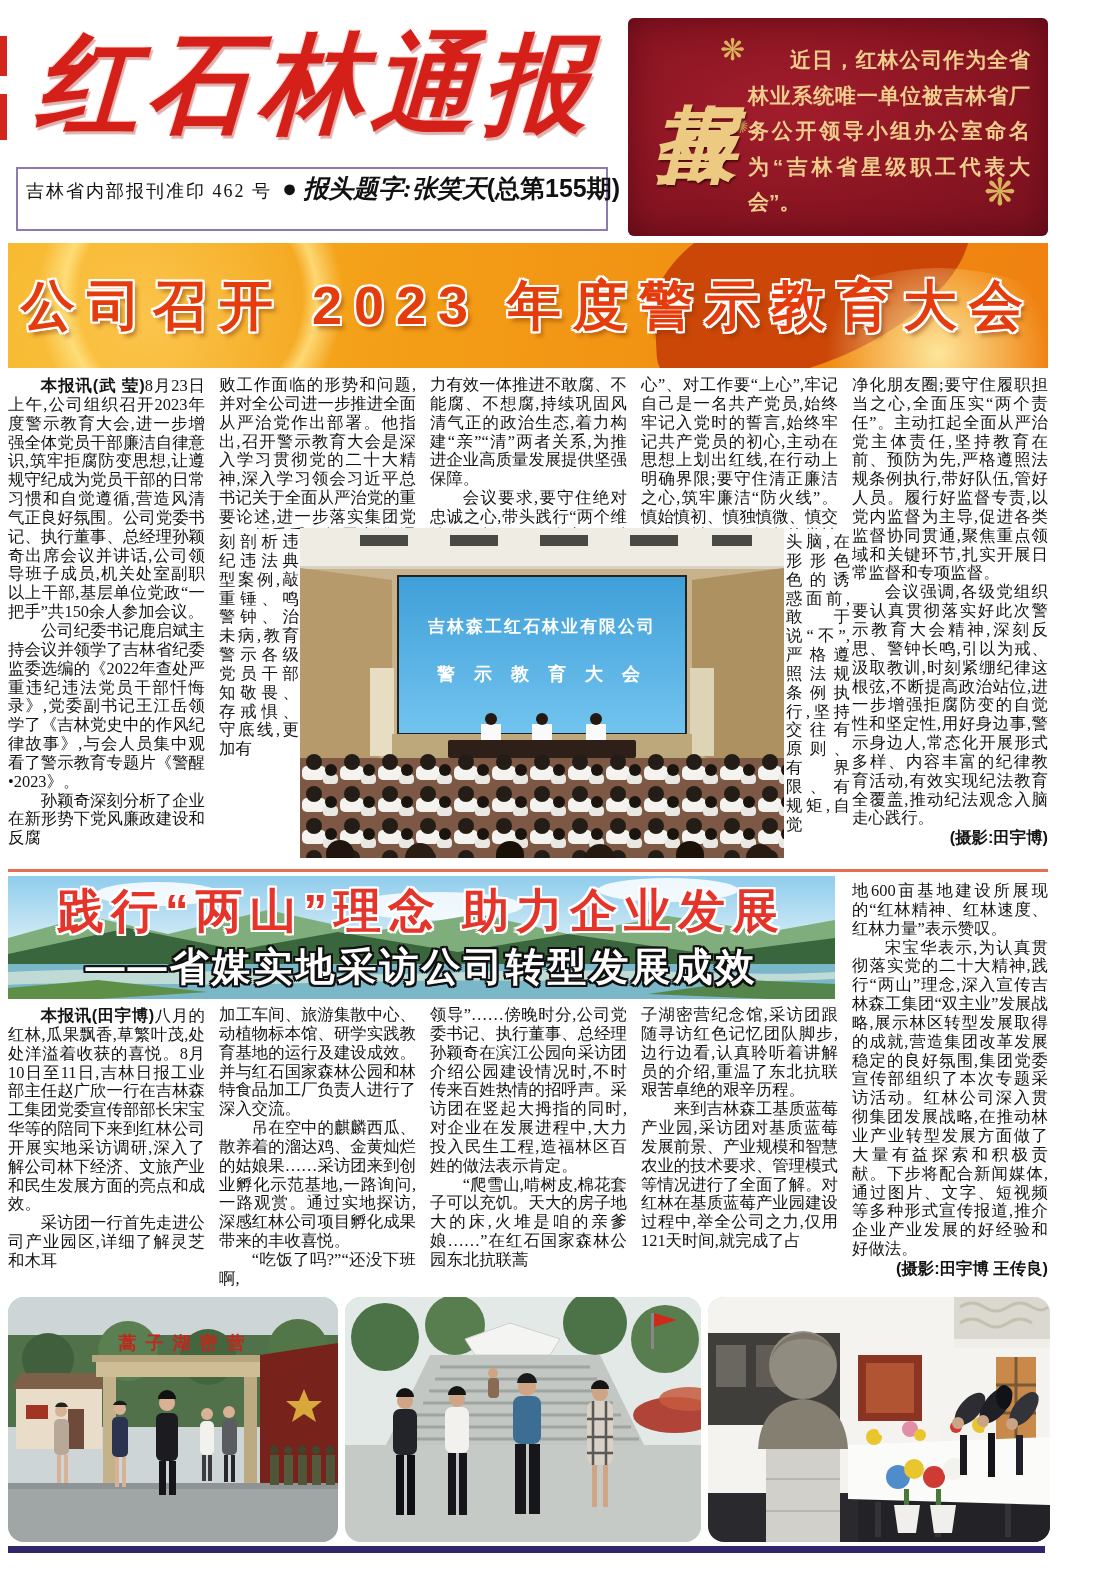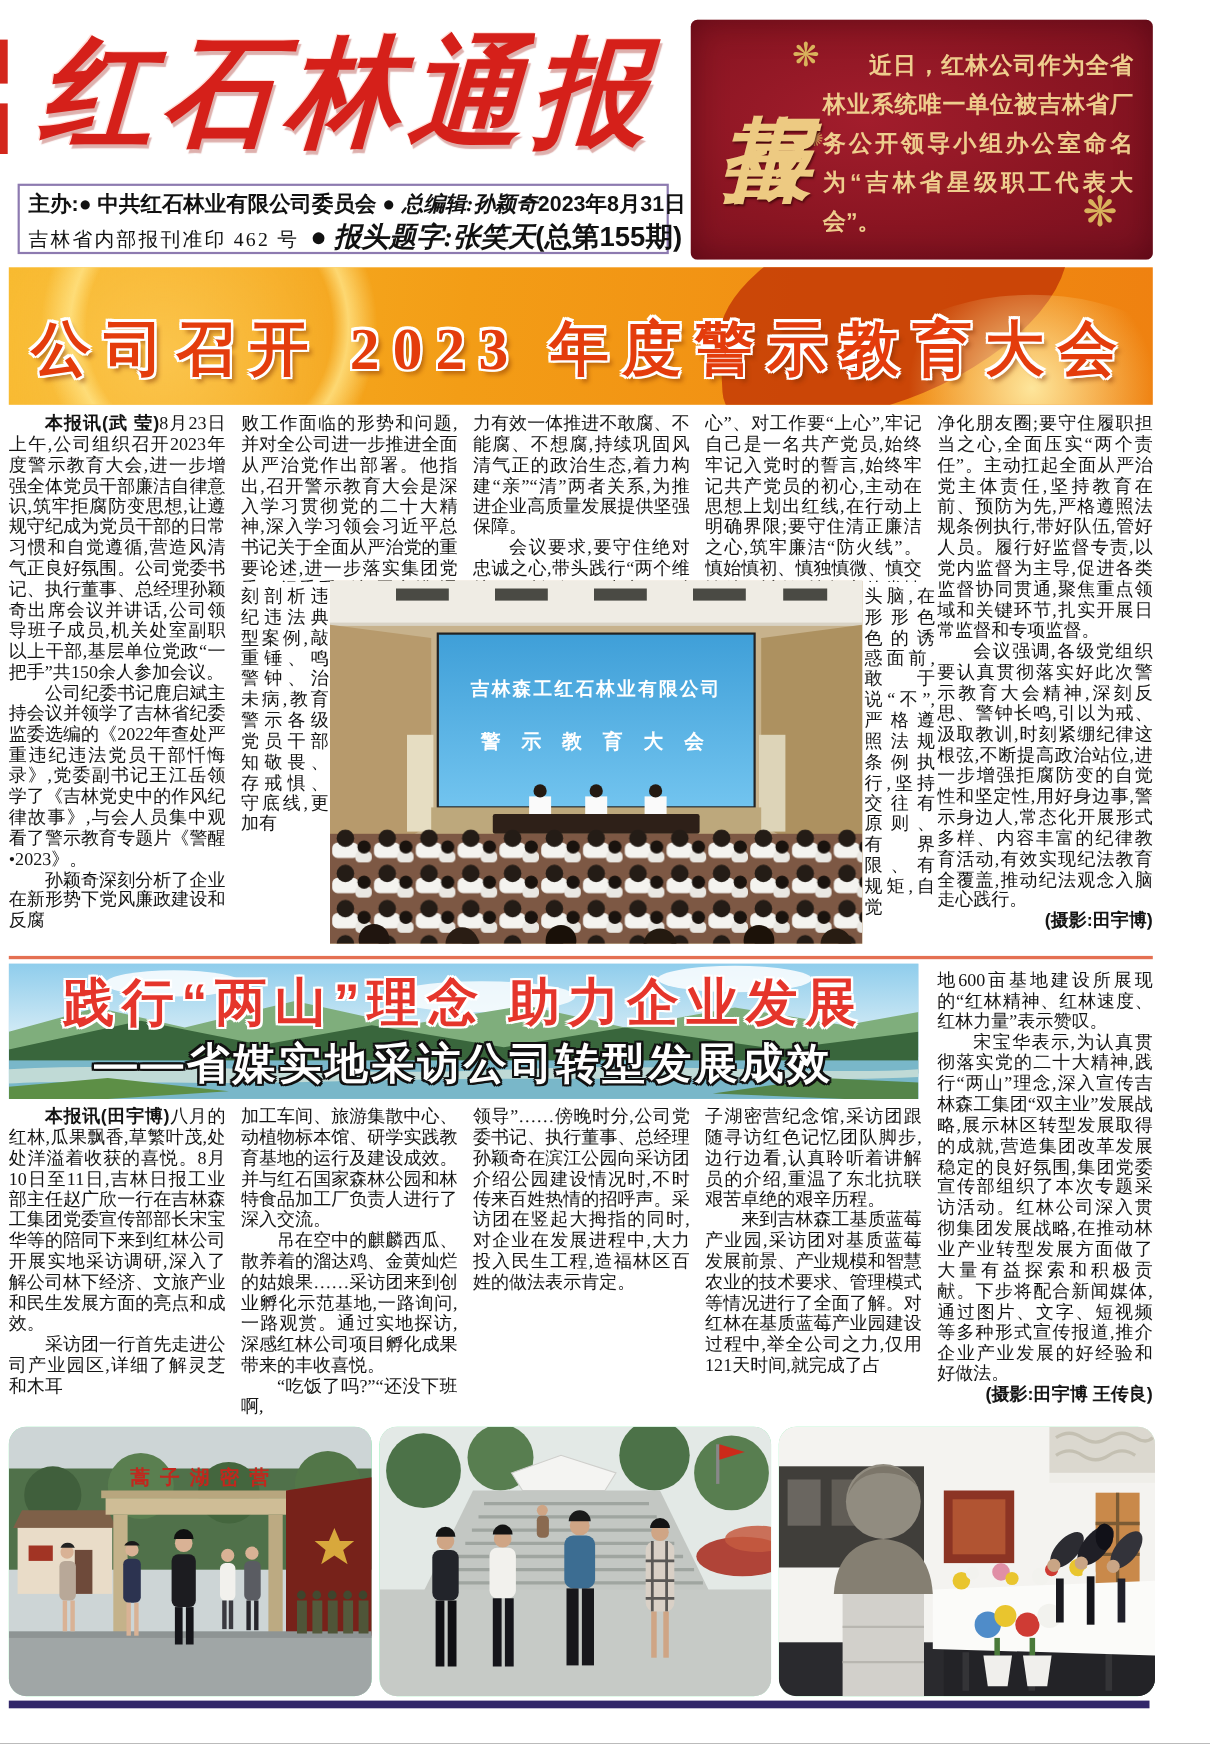--- a/index.html
+++ b/index.html
@@ -48,22 +48,22 @@
   .banner1{position:absolute;left:8px;top:243px;width:1040px;height:125px;overflow:hidden;
     background:linear-gradient(96deg,#f8b82b 0%,#f39d16 40%,#ef8110 100%);}
   .banner1 .swirl{position:absolute;left:-70px;top:-90px;width:460px;height:300px;border-radius:50%;
     background:radial-gradient(circle at 55% 50%, rgba(255,235,150,0) 38%, rgba(255,228,135,.8) 43%, rgba(255,228,135,0) 52%),
                radial-gradient(circle at 45% 55%, rgba(255,215,110,.55), rgba(255,215,110,0) 62%);
     transform:rotate(-14deg);}
   .banner1 .brush{position:absolute;right:70px;top:-50px;width:330px;height:170px;background:#c43a06;opacity:.85;
     border-radius:46% 54% 62% 38%;transform:rotate(-17deg) skewX(-14deg);}
   .banner1 .glow{position:absolute;right:-40px;bottom:-70px;width:300px;height:170px;border-radius:50%;
     background:radial-gradient(circle, rgba(255,240,170,.9), rgba(255,240,170,0) 65%);}
-  .headline1{position:relative;z-index:3;margin:12px;text-align:center;line-height:125px;white-space:nowrap;
-    font-family:Liberation Serif, serif;font-weight:900;font-size:54px;letter-spacing:12px;
+  .headline1{position:relative;z-index:3;margin:0;text-align:center;line-height:125px;white-space:nowrap;
+    font-family:Liberation Sans, sans-serif;font-weight:900;font-size:54px;letter-spacing:12px;
     color:#e43c0c;
     text-shadow:2px 0 0 #fff,-2px 0 0 #fff,0 2px 0 #fff,0 -2px 0 #fff,2px 2px 0 #fff,-2px -2px 0 #fff,2px -2px 0 #fff,-2px 2px 0 #fff,4px 5px 4px rgba(120,40,0,.45);}
 
   
   .col{position:absolute;font-size:16.4px;line-height:18.85px;text-align:justify;color:#141414;overflow:hidden;}
   .col p{margin:0;}
   .ind{text-indent:2em;}
   .lead{font-weight:bold;font-family:"Liberation Sans",sans-serif;}
   .credit{text-align:right;font-weight:bold;font-family:"Liberation Sans",sans-serif;}
 
@@ -110,25 +110,20 @@
 </head>
 <body>
 
 <div class="page">
 
   <div class="edge-mark m1"></div>
   <div class="edge-mark m2"></div>
   <div class="mast-title">红石林通报</div>
 
   <div class="info-box">
-    <div class="info-row">
-      <span class="inf-publisher">主办:● 中共红石林业有限公司委员会 ●</span>
-      <span class="inf-editor">总编辑:孙颖奇</span>
-      <span class="inf-date">2023年8月31日</span>
-    </div>
     <div class="info-row">
       <span class="inf-license">吉林省内部报刊准印 462 号</span>
       <span class="inf-inscriber">● 报头题字:张笑天</span>
       <span class="inf-issue">(总第155期)</span>
     </div>
   </div>
 
   <div class="goodnews">
     <span class="firework fw1">❋</span>
     <span class="firework fw2">❋</span>
@@ -253,20 +248,21 @@
       <p class="ind"><b class="lead">本报讯(田宇博)</b><span>八月的红林,瓜果飘香,草繁叶茂,处处洋溢着收获的喜悦。8月10日至11日,吉林日报工业部主任赵广欣一行在吉林森工集团党委宣传部部长宋宝华等的陪同下来到红林公司开展实地采访调研,深入了解公司林下经济、文旅产业和民生发展方面的亮点和成效。</span></p>
       <p class="ind">采访团一行首先走进公司产业园区,详细了解灵芝和木耳</p>
     </div>
     <div class="col a2-c2">
       <p>加工车间、旅游集散中心、动植物标本馆、研学实践教育基地的运行及建设成效。并与红石国家森林公园和林特食品加工厂负责人进行了深入交流。</p>
       <p class="ind">吊在空中的麒麟西瓜、散养着的溜达鸡、金黄灿烂的姑娘果……采访团来到创业孵化示范基地,一路询问,一路观赏。通过实地探访,深感红林公司项目孵化成果带来的丰收喜悦。</p>
       <p class="ind">“吃饭了吗?”“还没下班啊,</p>
     </div>
     <div class="col a2-c3">
       <p>领导”……傍晚时分,公司党委书记、执行董事、总经理孙颖奇在滨江公园向采访团介绍公园建设情况时,不时传来百姓热情的招呼声。采访团在竖起大拇指的同时,对企业在发展进程中,大力投入民生工程,造福林区百姓的做法表示肯定。</p>
+      <p class="ind">“爬雪山,啃树皮,棉花套子可以充饥。天大的房子地大的床,火堆是咱的亲爹娘……”在红石国家森林公园东北抗联蒿</p>
     </div>
     <div class="col a2-c4">
       <p>子湖密营纪念馆,采访团跟随寻访红色记忆团队脚步,边行边看,认真聆听着讲解员的介绍,重温了东北抗联艰苦卓绝的艰辛历程。</p>
       <p class="ind">来到吉林森工基质蓝莓产业园,采访团对基质蓝莓发展前景、产业规模和智慧农业的技术要求、管理模式等情况进行了全面了解。对红林在基质蓝莓产业园建设过程中,举全公司之力,仅用121天时间,就完成了占</p>
     </div>
     <div class="col a2-c5">
       <p>地600亩基地建设所展现的“红林精神、红林速度、红林力量”表示赞叹。</p>
       <p class="ind">宋宝华表示,为认真贯彻落实党的二十大精神,践行“两山”理念,深入宣传吉林森工集团“双主业”发展战略,展示林区转型发展取得的成就,营造集团改革发展稳定的良好氛围,集团党委宣传部组织了本次专题采访活动。红林公司深入贯彻集团发展战略,在推动林业产业转型发展方面做了大量有益探索和积极贡献。下步将配合新闻媒体,通过图片、文字、短视频等多种形式宣传报道,推介企业产业发展的好经验和好做法。</p>
       <p class="credit">(摄影:田宇博 王传良)</p>
     </div>

